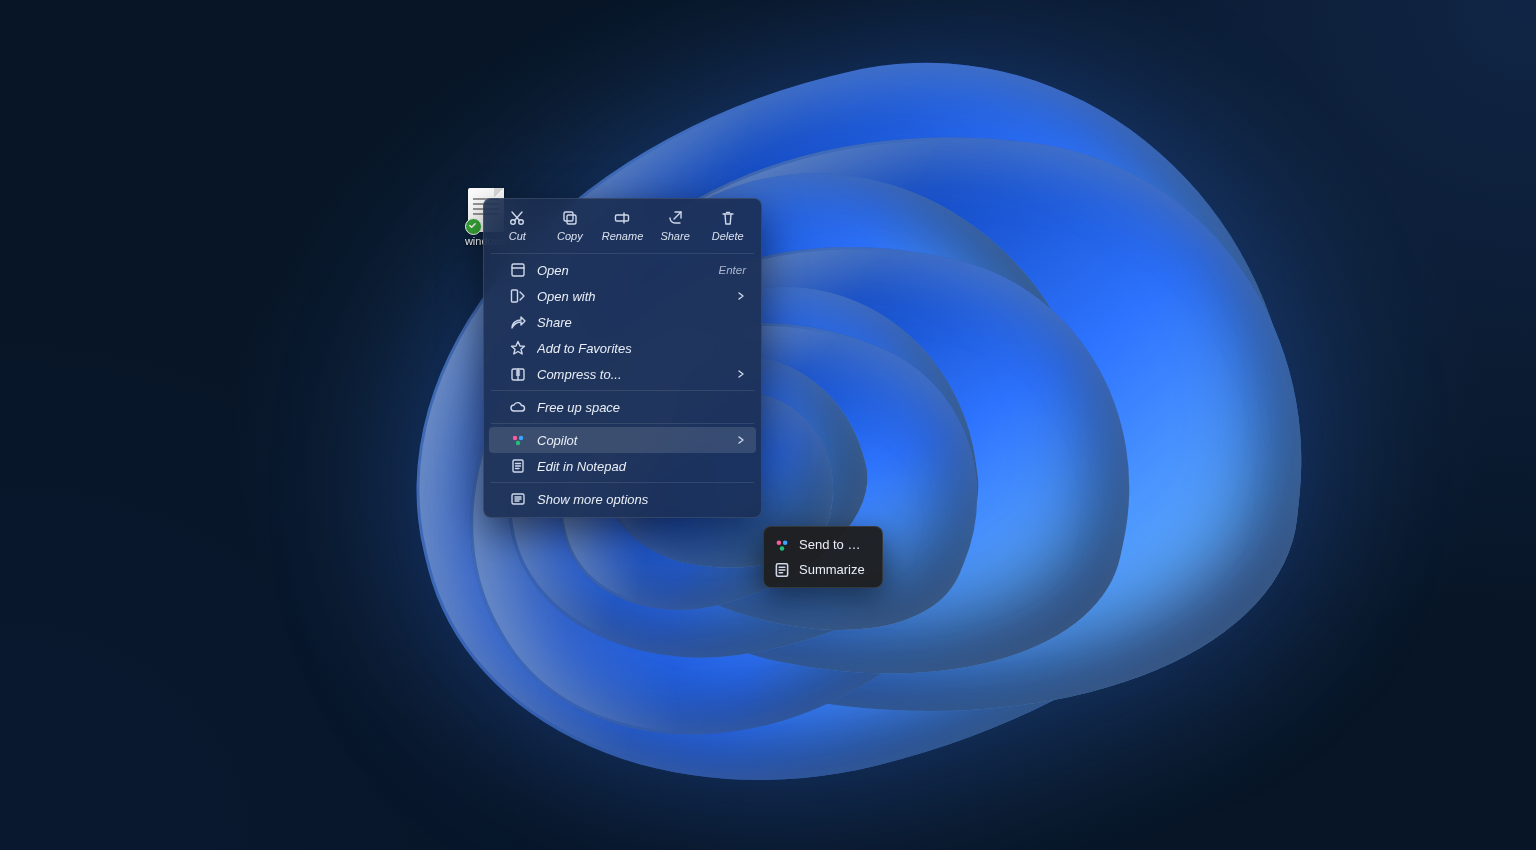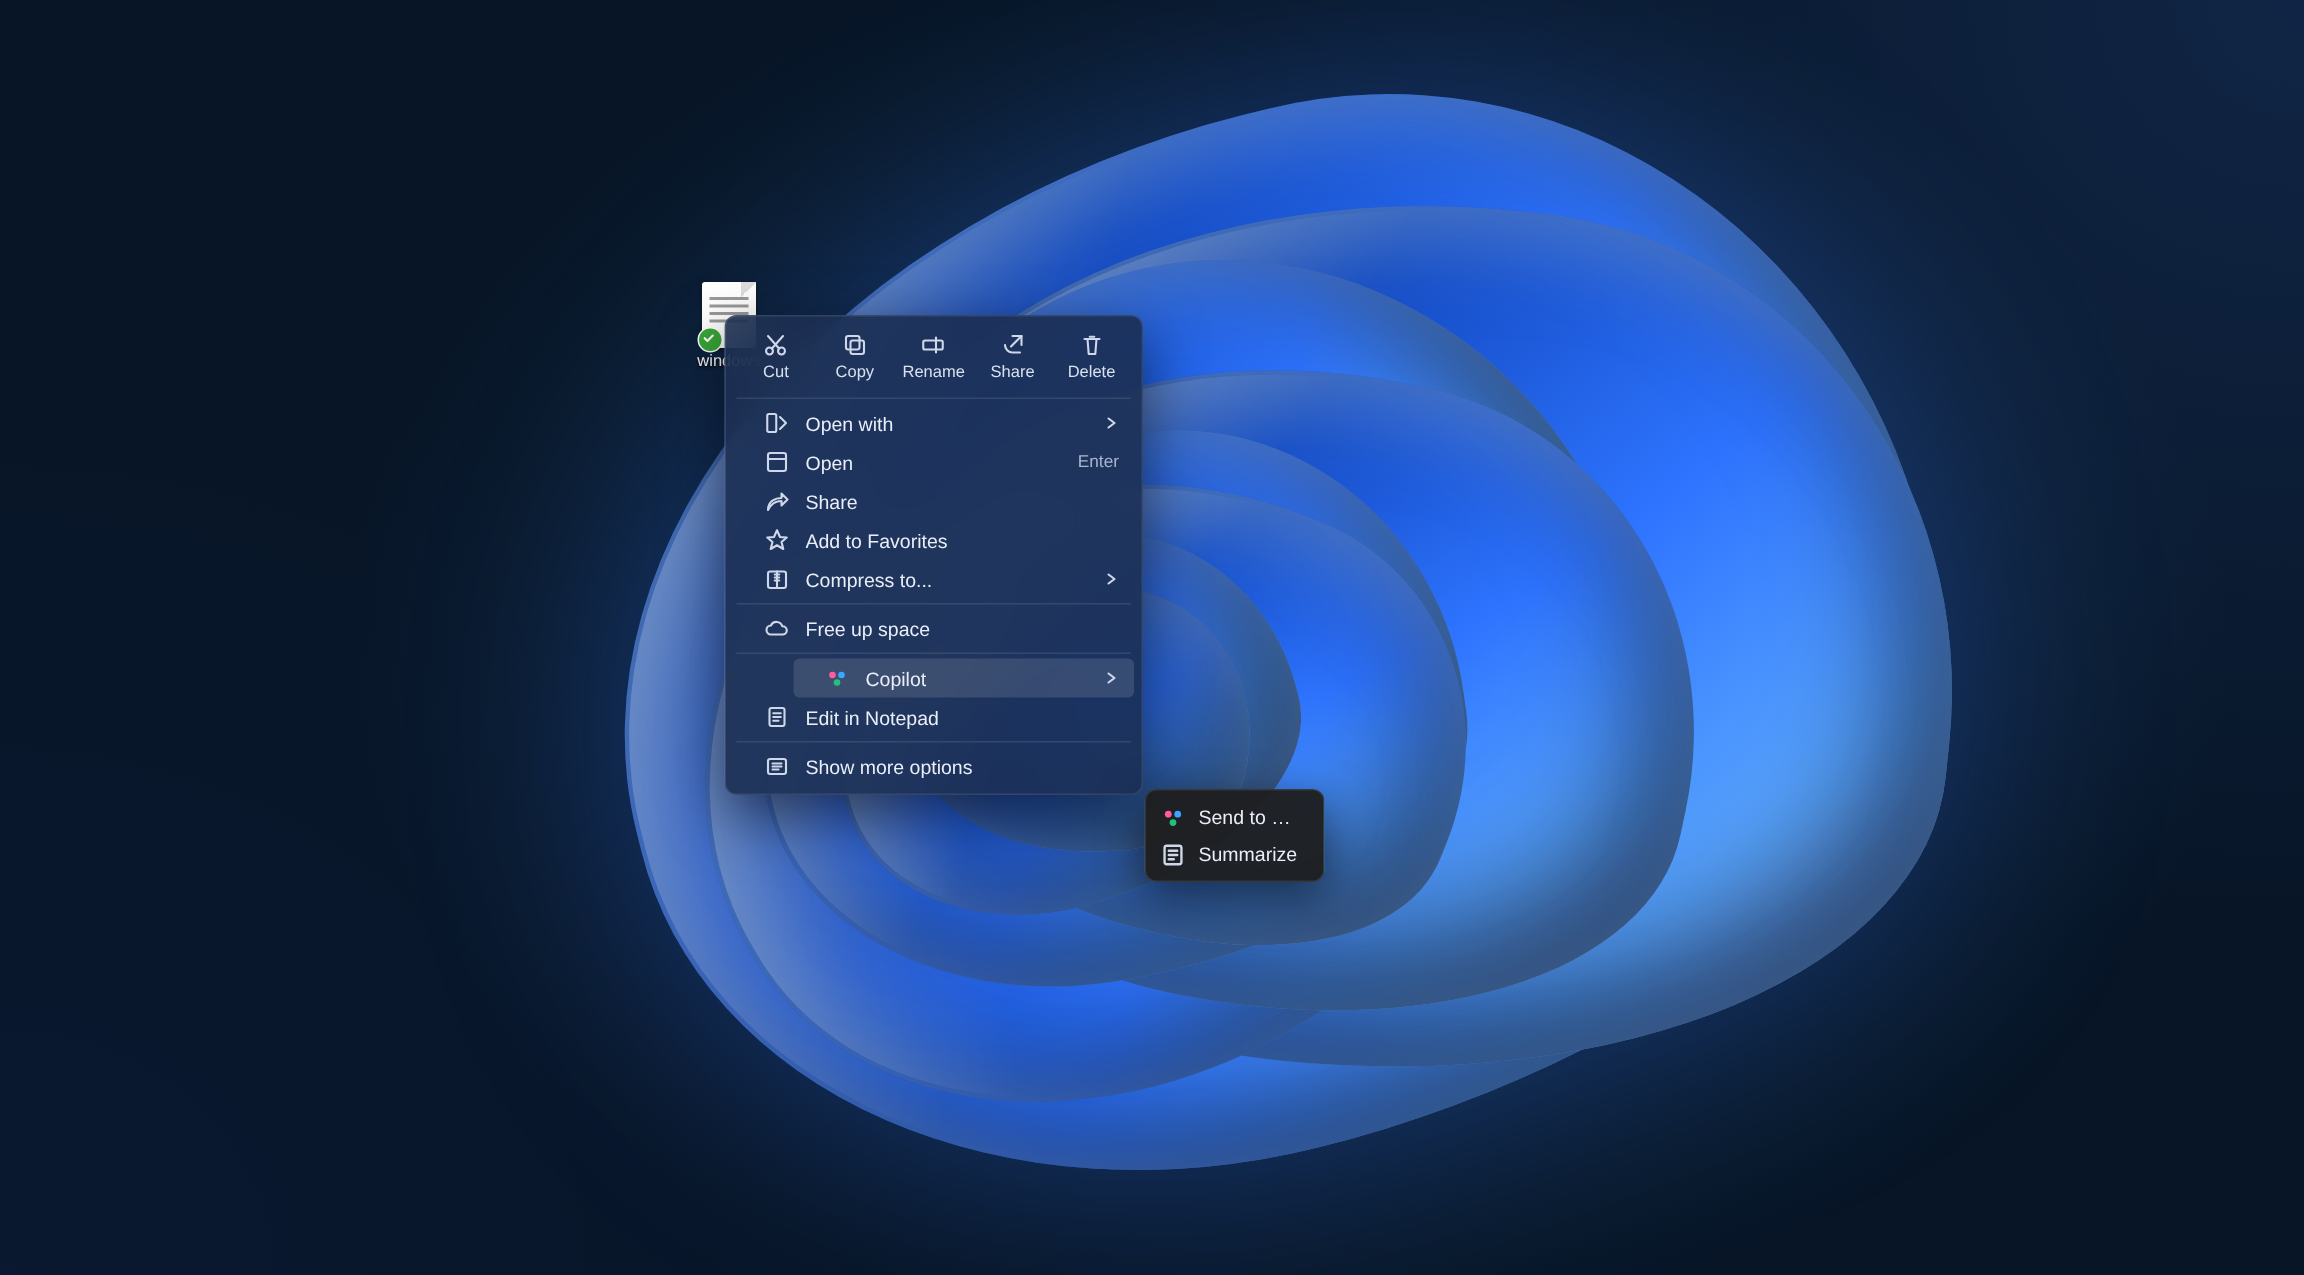--- a/index.html
+++ b/index.html
@@ -34,32 +34,32 @@
 .file-icon { position:absolute; left:448px; top:188px; width:76px; text-align:center; }
 .file-thumb { position:relative; width:36px; height:44px; margin:0 auto 3px; background:#fff; border-radius:2px; box-shadow:0 1px 3px rgba(0,0,0,.45); }
 .file-fold { position:absolute; right:0; top:0; width:10px; height:10px; background:linear-gradient(135deg,#ddd 50%,#fff 50%); }
 .file-lines { position:absolute; left:5px; top:10px; right:5px; }
 .file-lines span { display:block; height:2px; background:#999; margin-bottom:3px; }
 .sync-badge { position:absolute; left:-3px; bottom:-3px; width:15px; height:15px; border-radius:50%; background:#38a838; border:1.5px solid #fff; }
 .sync-badge svg { width:9px; height:9px; margin:2px 0 0 2px; display:block; }
 .file-label { color:#fff; font-size:11px; text-shadow:0 1px 2px rgba(0,0,0,.8); }
 
 
-.ctxmenu { position:absolute; left:483px; top:210px; width:279px;
+.ctxmenu { position:absolute; left:483px; top:198px; width:279px;
   background:rgba(26,44,78,.88); backdrop-filter:blur(20px);
   border:1px solid rgba(255,255,255,.10); border-radius:8px;
   box-shadow:0 14px 40px rgba(0,0,0,.55); color:#e9eef7; font-size:13px;
-  padding:5px; box-sizing:border-box; }
+  padding:5px; box-sizing:border-box;font-style:italic; }
 .top-actions { display:flex; justify-content:space-around; padding:3px 2px 6px; }
 .ta { display:flex; flex-direction:column; align-items:center; gap:3px; border-radius:4px; padding:2px 4px; min-width:44px; cursor:default; }
 .ta .ico { width:18px; height:18px; display:flex; align-items:center; justify-content:center; }
 .ta .lbl { font-size:11px; color:#d9e1ef; }
 .sep { height:1px; background:rgba(255,255,255,.10); margin:3px 2px; }
 .mi { display:flex; align-items:center; height:26px; padding:0 10px 0 6px; border-radius:4px; cursor:default; position:relative; }
-.mi:hover, .mi.hi { background:rgba(255,255,255,.12);margin-left:40px; }
+.mi:hover, .mi.hi { background:rgba(255,255,255,.12); }
 .mi .chk { width:16px; display:flex; justify-content:center; margin-right:-2px; }
 .mi .ico { width:18px; height:18px; margin-right:10px; display:flex; align-items:center; justify-content:center; flex:0 0 18px; }
 .mi .txt { flex:1; white-space:nowrap; overflow:hidden; text-overflow:ellipsis; }
 .mi .hint { color:#aab7cf; font-size:11.5px; margin-left:10px; }
 .mi .sub { color:#cfd8ea; }
 
 
 .submenu { position:absolute; left:763px; top:526px; width:120px;
   background:rgba(30,30,30,.95); border:1px solid rgba(255,255,255,.10);
   border-radius:8px; box-shadow:0 10px 30px rgba(0,0,0,.55);
@@ -155,39 +155,39 @@
         </span>
       <span class="lbl">Delete</span>
     </div>
   </div>
   <div class="sep"></div>
 
   <div class="mi">
     <span class="chk"></span>
     <span class="ico">
         <svg viewBox="0 0 18 18">
+          <rect x="3" y="3" width="12" height="12" rx="1.5"></rect>
+          <path d="M3 7 L15 7"></path>
+        </svg>
+      </span>
+    <span class="txt">Open</span>
+    <span class="hint">Enter</span>
+  </div>
+  <div class="mi">
+    <span class="chk"></span>
+    <span class="ico">
+        <svg viewBox="0 0 18 18">
           <rect x="2.5" y="3" width="6" height="12" rx="1"></rect>
           <path d="M11 5 L15 9 L11 13"></path>
         </svg>
       </span>
     <span class="txt">Open with</span>
     <span class="sub"><svg width="10" height="10" viewBox="0 0 10 10">
           <path d="M3 2 L7 5 L3 8"></path>
         </svg></span>
-  </div>
-  <div class="mi">
-    <span class="chk"></span>
-    <span class="ico">
-        <svg viewBox="0 0 18 18">
-          <rect x="3" y="3" width="12" height="12" rx="1.5"></rect>
-          <path d="M3 7 L15 7"></path>
-        </svg>
-      </span>
-    <span class="txt">Open</span>
-    <span class="hint">Enter</span>
   </div>
   <div class="mi">
     <span class="chk"></span>
     <span class="ico">
         <svg viewBox="0 0 18 18">
           <path d="M3 15 C3 9 8 7 12 7 L12 4 L16 8 L12 12 L12 9 C8 9 5 11 3 15 Z"></path>
         </svg>
       </span>
     <span class="txt">Share</span>
   </div>

